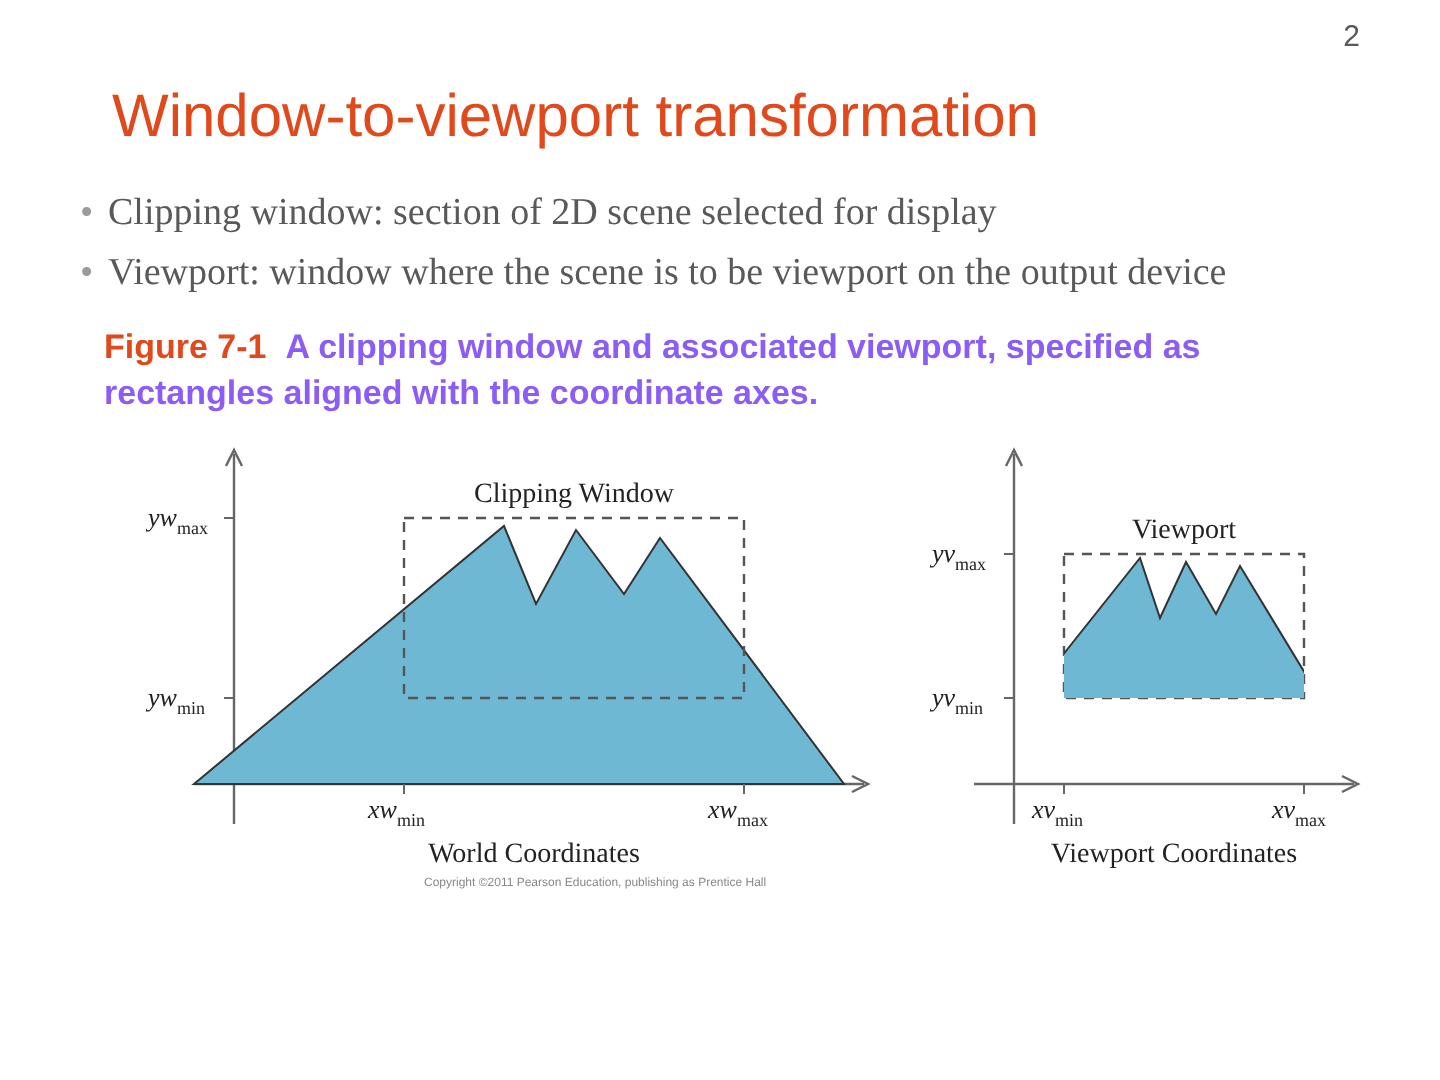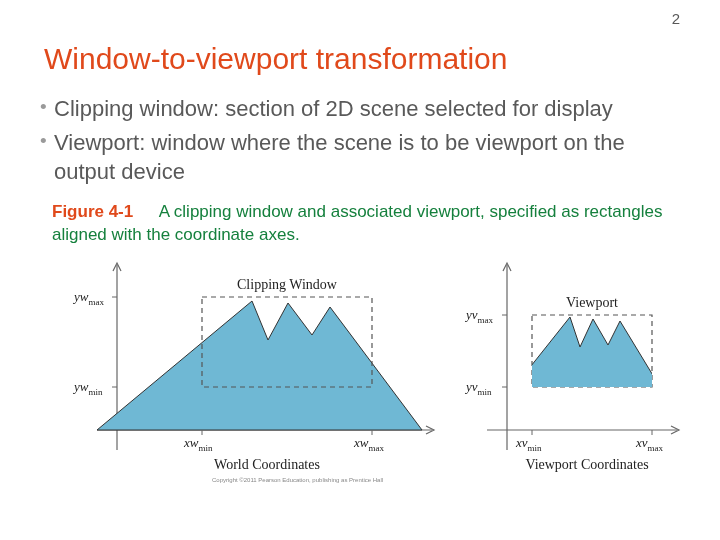--- a/index.html
+++ b/index.html
@@ -23,50 +23,51 @@
     position: absolute;
     top: 10px;
     right: 40px;
     font-size: 15px;
     color: #595959;
   }
   .title {
     font-size: 30px;
     color: #e0491b;
     font-weight: 400;
-    margin: 26px 0 18px 4px;
+    margin: 26px 0 18px 16px;
   }
   ul.bullets {
     list-style: none;
     padding-left: 0;
     margin: 0 0 14px 0;
   }
   ul.bullets li {
     position: relative;
     padding-left: 14px;
-    font-size: 22px;
+    font-size: 19px;
     color: #595959;
     line-height: 1.35;
     margin-bottom: 4px;
+    font-family: Liberation Serif, serif;
   }
   ul.bullets li::before {
     content: "•";
     position: absolute;
     left: 0;
     top: 0;
     color: #9a9a9a;
     font-size: 19px;
   }
   .caption {
     font-size: 17px;
     line-height: 1.35;
     margin: 6px 0 8px 12px;
   }
   .caption .fignum { color: #e0491b; font-weight: 700; }
-  .caption .figtxt { color: #15803d; font-weight: 400; margin-left: 16px; }
+  .caption .figtxt { color: #8b5cf6; font-weight: 700; }
 
   .figure-area {
     position: relative;
     width: 640px;
     height: 230px;
     margin-left: 12px;
   }
   svg.diagram { position: absolute; top: 0; left: 0; }
   .axis { stroke: #666; stroke-width: 1.2; fill: none; }
   .dashed { stroke: #555; stroke-width: 1.2; fill: none; stroke-dasharray: 5 4; }
@@ -91,21 +92,21 @@
   <div class="page-number">2</div>
 
   <h1 class="title">Window-to-viewport transformation</h1>
 
   <ul class="bullets">
     <li>Clipping window: section of 2D scene selected for display</li>
     <li>Viewport: window where the scene is to be viewport on the output device</li>
   </ul>
 
   <div class="caption">
-    <span class="fignum">Figure 4-1</span>&nbsp;&nbsp;<span class="figtxt">A clipping window and associated viewport, specified as rectangles aligned with the coordinate axes.</span>
+    <span class="fignum">Figure 7-1</span>&nbsp;&nbsp;<span class="figtxt">A clipping window and associated viewport, specified as rectangles aligned with the coordinate axes.</span>
   </div>
 
   <div class="figure-area">
     <svg class="diagram" width="640" height="230">
 
       <g transform="translate(10,0)">
 
         <line class="axis" x1="55" y1="10" x2="55" y2="195"></line>
         <line class="axis" x1="35" y1="175" x2="370" y2="175"></line>
 

